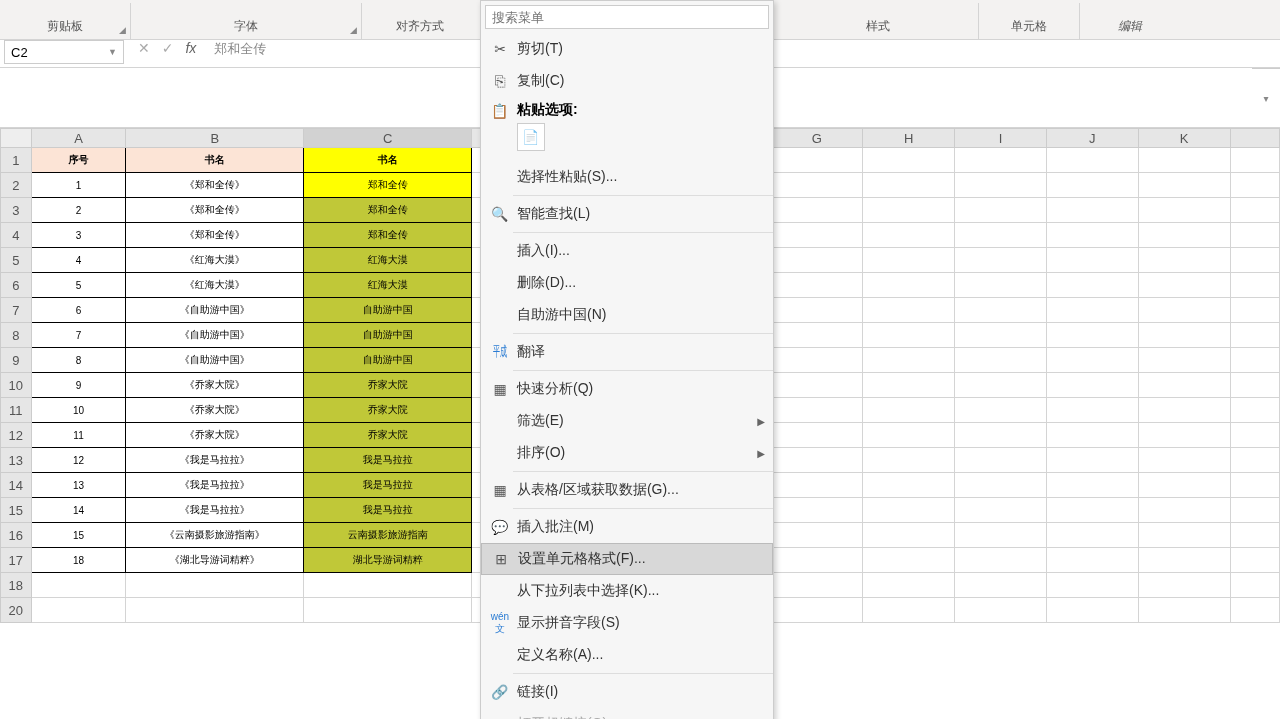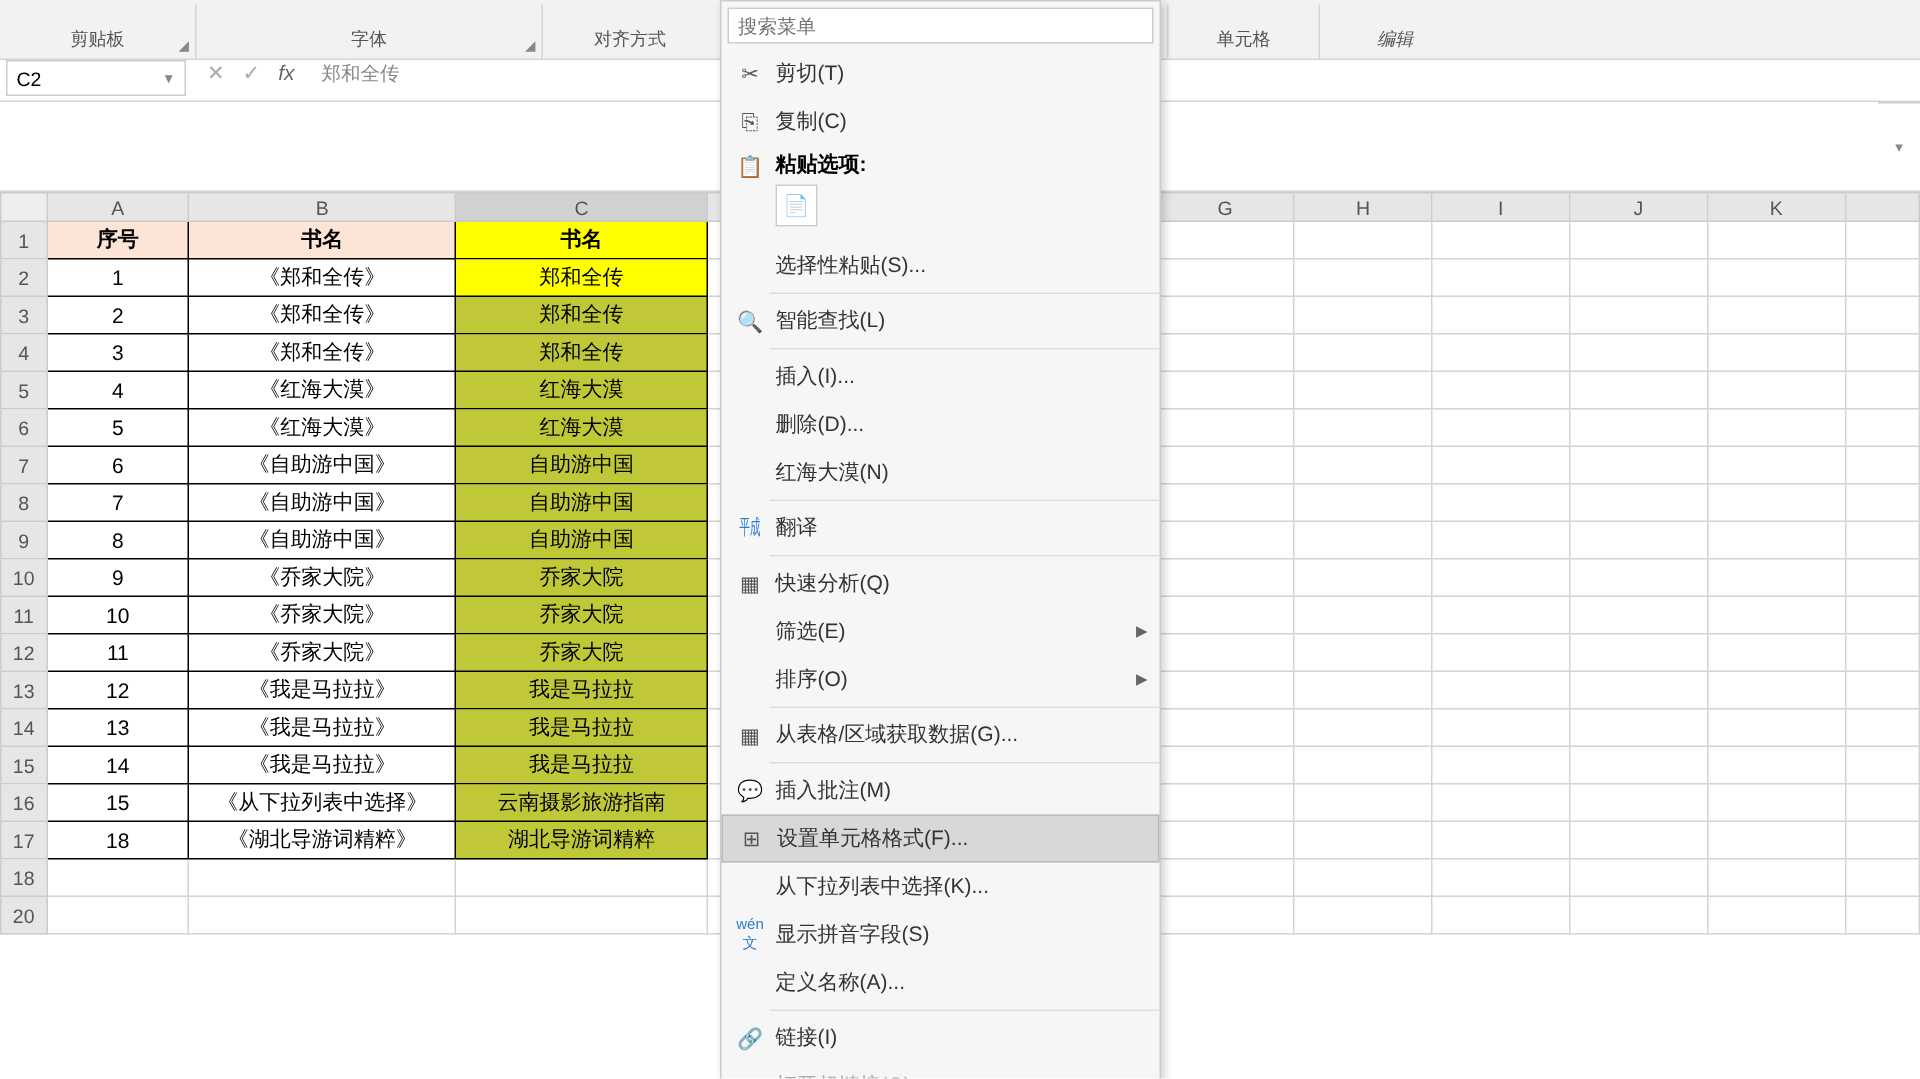--- a/index.html
+++ b/index.html
@@ -21,21 +21,21 @@
 .formula-bar { flex: 1; padding: 0 8px; font-size: 13px; color: #888; }
 .formula-expand { border-top: 1px solid #ccc; width: 28px; height: 100%; display:flex; align-items:center; justify-content:center; color:#888; font-size:10px; }
 
 .grid-wrap { position: relative; height: 628px; }
 .hdr-row { display: flex; height: 20px; background: #e6e6e6; }
 .corner { width: 32px; border: 1px solid #ccc; background: #eee; }
 .col-hdr { border: 1px solid #ccc; border-left: none; text-align: center; font-size: 13px; color: #555; background: #e6e6e6; display:flex; align-items:center; justify-content:center; }
 .col-hdr.sel { background: #d2d2d2; }
 .row-hdr { width: 32px; border: 1px solid #ccc; border-top: none; text-align: center; font-size: 13px; color: #555; background: #e6e6e6; display:flex; align-items:center; justify-content:center; }
 .cell { border-right: 1px solid #d4d4d4; border-bottom: 1px solid #d4d4d4; font-size: 14px; display: flex; align-items: center; justify-content: center; position: relative; }
-.table-cell { border-right: 1px solid #000; border-bottom: 1px solid #000; font-size: 14px; display: flex; align-items: center; justify-content: center; }
+.table-cell { border-right: 1px solid #000; border-bottom: 1px solid #000; font-size: 10px; display: flex; align-items: center; justify-content: center; }
 .bold { font-weight: bold; }
 .peach { background: #fce4d6; }
 .yellow-bright { background: #ffff00; }
 .olive { background: #c0c838; }
 .row { display: flex; height: 25px; }
 .colA { width: 96px; }
 .colB { width: 180px; }
 .colC { width: 170px; }
 .colGen { width: 93px; }
 
@@ -66,20 +66,23 @@
     <div class="ribbon-top-icons"></div>
     <div class="ribbon-group-label">字体</div>
     <span class="dialog-launcher">◢</span>
   </div>
   <div class="ribbon-divider"></div>
   <div class="ribbon-group" style="width:116px;">
     <div class="ribbon-top-icons"></div>
     <div class="ribbon-group-label">对齐方式</div>
   </div>
   <div style="flex:0 0 300px;"></div>
+  <div class="ribbon-group" style="width:200px;">
+    <div class="ribbon-group-label">样式</div>
+  </div>
   <div class="ribbon-divider"></div>
   <div class="ribbon-group" style="width:100px;">
     <div class="ribbon-group-label">单元格</div>
   </div>
   <div class="ribbon-divider"></div>
   <div class="ribbon-group" style="width:100px;font-style:italic;">
     <div class="ribbon-group-label">编辑</div>
   </div>
 </div>
 
@@ -307,21 +310,21 @@
         <div class="cell colGen"></div>
         <div class="cell colGen"></div>
         <div class="cell colGen"></div>
         <div class="cell colGen"></div>
         <div class="cell colGen"></div>
         <div class="cell" style="width:50px"></div>
       </div>
       <div class="row">
         <div class="row-hdr">16</div>
         <div class="table-cell colA">15</div>
-        <div class="table-cell colB">《从下拉列表中选择》</div>
+        <div class="table-cell colB">《云南摄影旅游指南》</div>
         <div class="table-cell colC olive">云南摄影旅游指南</div>
         <div class="cell" style="width:303px"></div>
         <div class="cell colGen"></div>
         <div class="cell colGen"></div>
         <div class="cell colGen"></div>
         <div class="cell colGen"></div>
         <div class="cell colGen"></div>
         <div class="cell" style="width:50px"></div>
       </div>
       <div class="row">
@@ -396,21 +399,21 @@
     <div class="ctx-item">
         <span class="ctx-icon"></span>
         <span class="ctx-label">插入(I)...</span>
       </div>
     <div class="ctx-item">
         <span class="ctx-icon"></span>
         <span class="ctx-label">删除(D)...</span>
       </div>
     <div class="ctx-item">
         <span class="ctx-icon"></span>
-        <span class="ctx-label">红海大漠(N)</span>
+        <span class="ctx-label">自助游中国(N)</span>
       </div>
     <div class="ctx-sep"></div>
     <div class="ctx-item">
         <span class="ctx-icon" style="color:#2b7cd3;">㍻</span>
         <span class="ctx-label">翻译</span>
       </div>
     <div class="ctx-sep"></div>
     <div class="ctx-item">
         <span class="ctx-icon">▦</span>
         <span class="ctx-label">快速分析(Q)</span>

